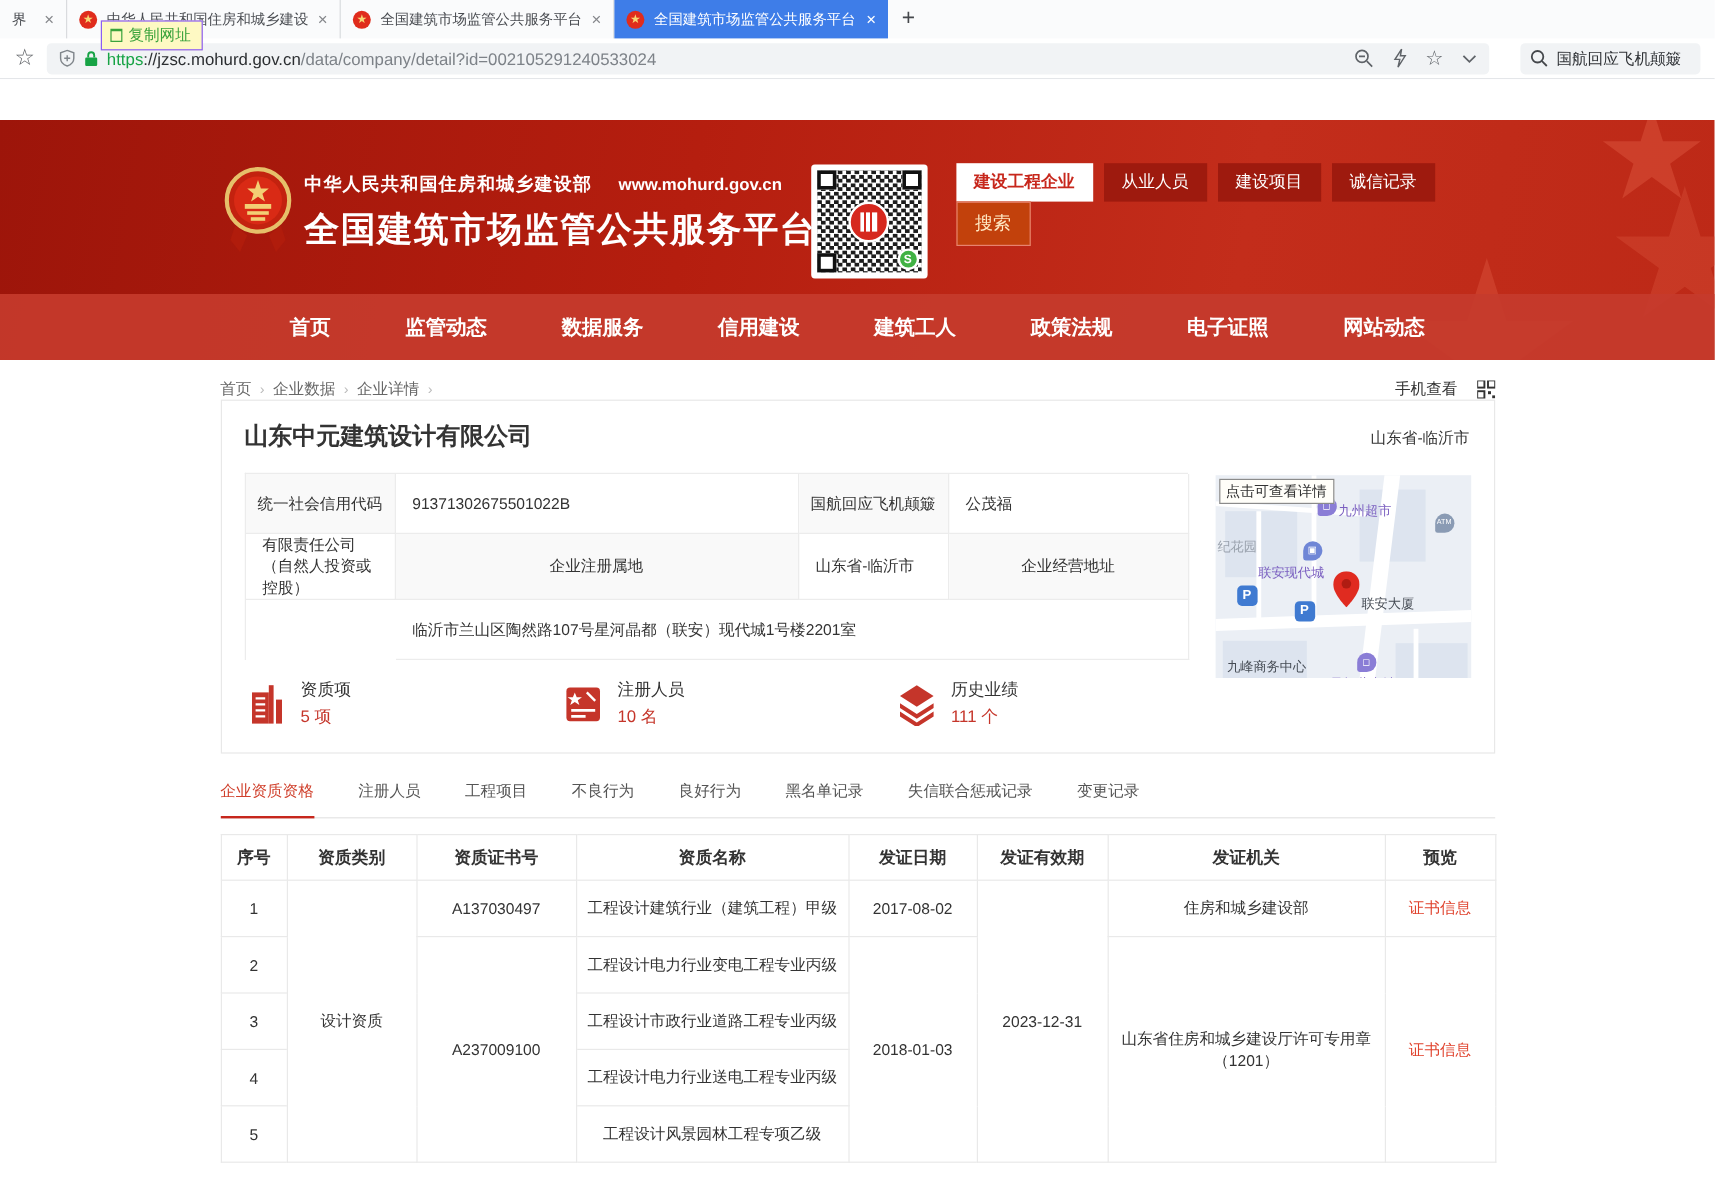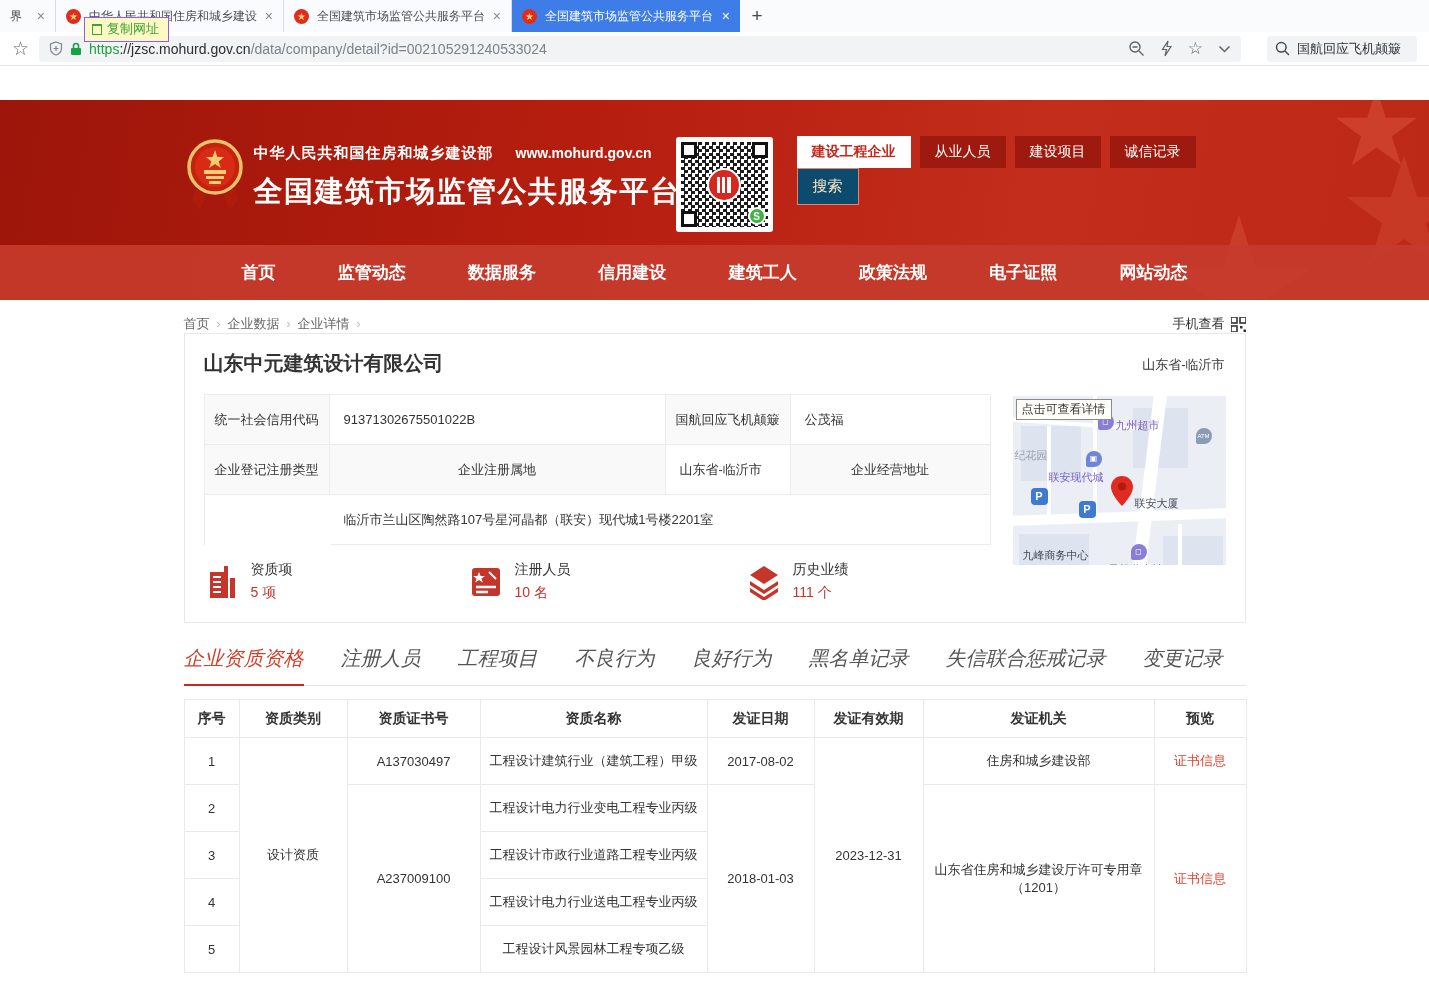--- a/index.html
+++ b/index.html
@@ -69,34 +69,34 @@
 
   .search-block { position:absolute; left:613px; top:36px; width:449px; }
   .stabs { display:flex; gap:9px; }
   .stab { height:32px; padding:0 15px; display:flex; align-items:center; font-size:14px; color:#fff;
     background:#9e1a0e; cursor:pointer; }
   .stab.active { background:#fff; color:#c7271c; font-weight:bold; }
   .srow { display:flex; }
   .sinput { width:387px; height:37px; border:none; outline:none; background:#fff; padding:0 12px; font-size:13px;
     font-family:inherit; color:#333; }
   .sinput::placeholder { color:#c3c3c3; }
-  .sbtn { width:62px; height:37px; background:#0c4a6e; border:1px solid #e8826f; color:#ffe9c4;
+  .sbtn { width:62px; height:37px; background:#c2410c; border:1px solid #e8826f; color:#ffe9c4;
     font-size:15px; cursor:pointer; font-family:inherit; }
 
   .site-nav { position:relative; z-index:1; height:55px; background:rgba(198,59,44,.92); }
   .nav-inner { width:1062px; margin:0 auto; height:100%; display:flex; align-items:center;
     justify-content:space-between; padding:0 58px; }
   .nav-item { color:#fff; font-size:17px; font-weight:bold; cursor:pointer; white-space:nowrap; }
 
   
   .content { width:1062px; margin:0 auto; }
   .crumb-row { margin-top:15px; display:flex; align-items:center; font-size:13px; color:#666; }
   .crumb { cursor:pointer; }
   .crumb-sep { color:#bbb; margin:0 7px; font-size:12px; }
-  .crumb-right { margin-left:auto; display:flex; align-items:center; gap:6px; color:#333; cursor:pointer; }
+  .crumb-right { margin-left:auto; display:flex; align-items:center; gap:16px; color:#333; cursor:pointer; }
 
   .card { border:1px solid #e8e8e8; padding:16px 19px 20px 19px; position:relative; }
   .co-name { font-size:20px; font-weight:bold; color:#333; }
   .co-region { position:absolute; right:20px; top:22px; font-size:13px; color:#333; }
 
   .info-grid { margin-top:17px; width:786px; display:grid; grid-template-columns:125px 336px 125px 200px;
     border-top:1px solid #ececec; border-left:1px solid #ececec; }
   .icell { min-height:50px; border-right:1px solid #ececec; border-bottom:1px solid #ececec;
     display:flex; align-items:center; font-size:13px; color:#333; padding:0 14px; }
   .icell.lab { background:#f9f9f9; justify-content:center; text-align:center; padding:0 6px; }
@@ -116,21 +116,21 @@
   .poi { position:absolute; width:16px; height:16px; border-radius:50% 50% 50% 2px; color:#fff; font-size:8px;
     line-height:16px; text-align:center; }
   .poi-purple { background:#8a7dd6; } .poi-blue { background:#6f86d6; } .poi-atm { background:#8a9bb4; font-size:6px; }
   .pmark { position:absolute; width:17px; height:17px; border-radius:4px; background:#3f7ad1; color:#fff;
     font-weight:bold; font-size:11px; text-align:center; line-height:17px; }
   .map-tip { position:absolute; left:3px; top:3px; background:#fffef9; border:1px solid #8b8b8b;
     font-size:12px; color:#333; padding:1px 5px; z-index:3; }
   .red-pin { position:absolute; z-index:2; }
 
   .sec-tabs { margin-top:22px; display:flex; gap:37px; border-bottom:1px solid #e4e4e4; }
-  .sec-tab { font-size:20px; color:#555; padding-bottom:12px; cursor:pointer; white-space:nowrap;font-style:italic; }
+  .sec-tab { font-size:13px; color:#555; padding-bottom:12px; cursor:pointer; white-space:nowrap; }
   .sec-tab.active { color:#d0402c; border-bottom:2px solid #c7271c; margin-bottom:-1px; }
 
   table.cert { margin-top:13px; width:1062px; border-collapse:collapse; table-layout:fixed; }
   .cert th { height:38px; border:1px solid #e9e9e9; font-size:14px; color:#333; font-weight:bold; background:#fff; }
   .cert td { height:47px; border:1px solid #e9e9e9; font-size:13px; color:#333; text-align:center; padding:4px 8px; }
   .link-red { color:#e0432e; cursor:pointer; }
 
   svg { display:block; }
 </style>
 </head>
@@ -292,21 +292,21 @@
   <div class="card">
     <div class="co-name">山东中元建筑设计有限公司</div>
     <div class="co-region">山东省-临沂市</div>
 
     <div class="info-grid">
       <div class="icell lab">统一社会信用代码</div>
       <div class="icell">91371302675501022B</div>
       <div class="icell lab">国航回应飞机颠簸</div>
       <div class="icell">公茂福</div>
 
-      <div class="icell lab">企业登记注册类型</div>
+      <div class="icell">有限责任公司（自然人投资或控股）</div>
       <div class="icell lab">企业注册属地</div>
       <div class="icell">山东省-临沂市</div>
 
       <div class="icell lab">企业经营地址</div>
       <div class="icell wide">临沂市兰山区陶然路107号星河晶都（联安）现代城1号楼2201室</div>
     </div>
 
     <div class="stats">
       <div class="stat">
         <svg width="36" height="36" viewBox="0 0 36 36">

